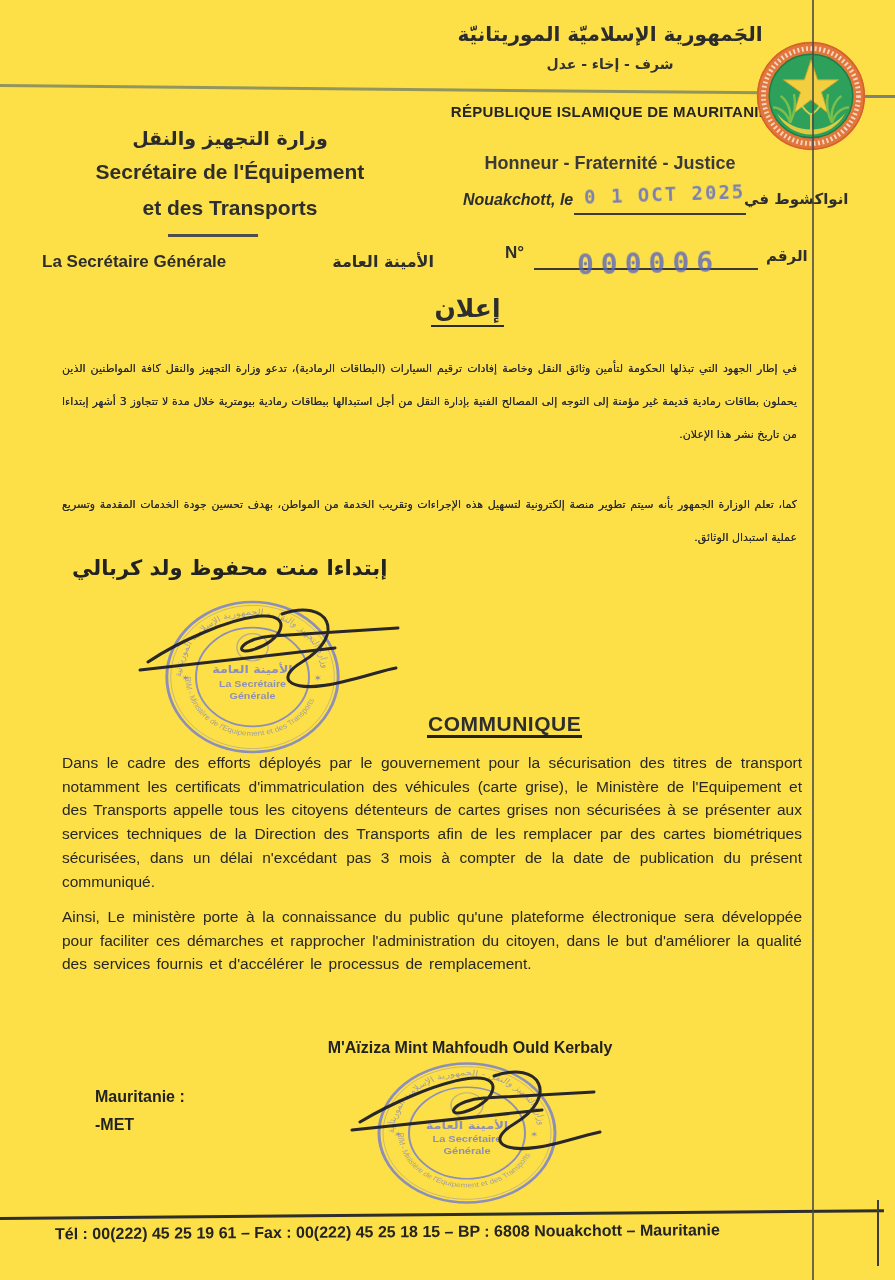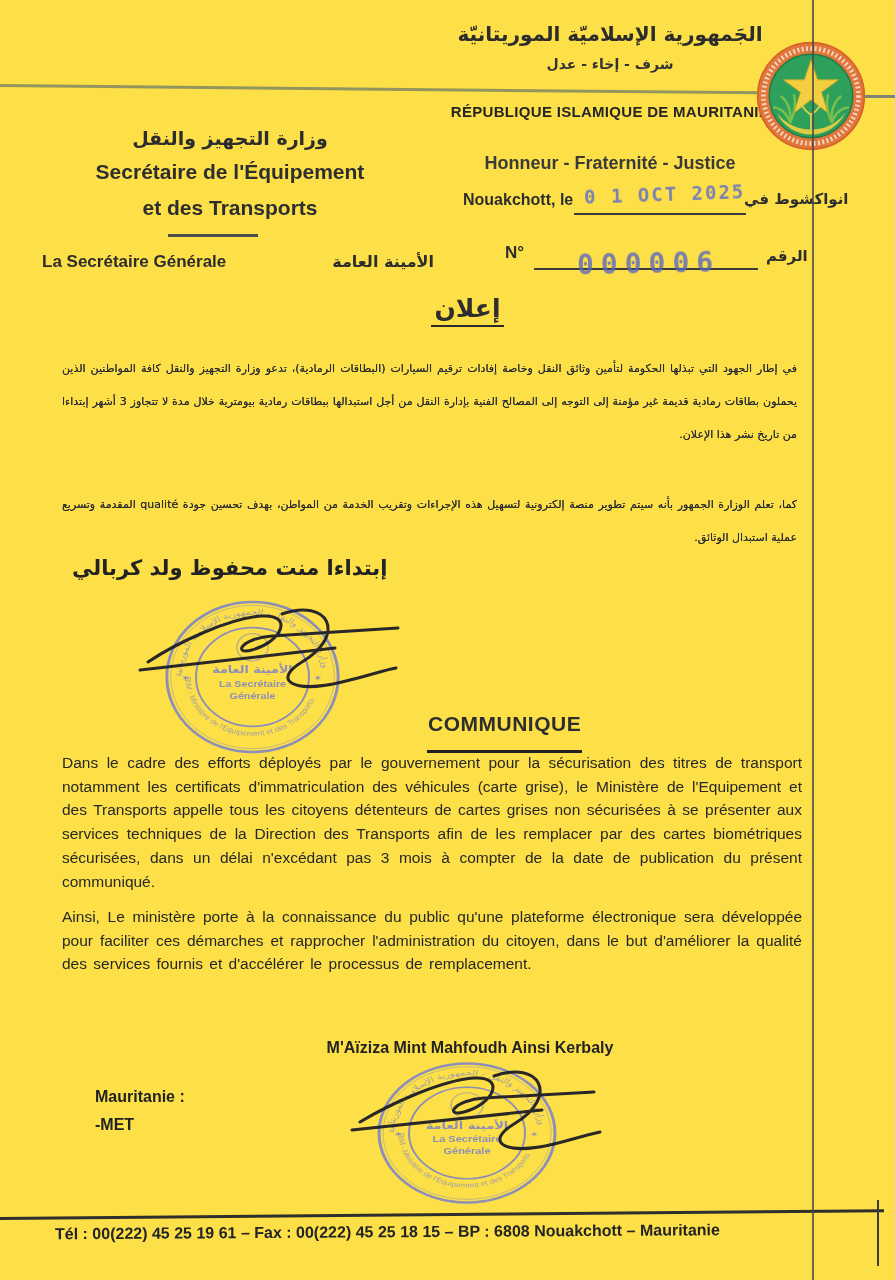--- a/index.html
+++ b/index.html
@@ -27,41 +27,41 @@
   
   .min-ar{left:18px;top:127px;width:424px;font-size:19px;font-weight:bold;color:#2c2c2c;}
   .min-fr1{left:18px;top:160px;width:424px;font-size:21px;font-weight:bold;color:#2e2e2e;}
   .min-fr2{left:18px;top:196px;width:424px;font-size:21px;font-weight:bold;color:#2e2e2e;}
   .min-underline{left:168px;top:234px;width:90px;height:2.5px;background:#4e4e4e;}
   .role-row{left:42px;top:252px;width:392px;display:flex;justify-content:space-between;align-items:baseline;}
   .role-fr{font-size:17px;font-weight:bold;color:#2d2d2d;}
   .role-ar{font-size:16px;font-weight:bold;color:#2d2d2d;}
 
   
-  .nk-label{left:463px;top:191px;font-size:16px;font-weight:bold;}
+  .nk-label{left:463px;top:191px;font-size:16px;font-weight:bold;font-style:italic;}
   .date-line{left:574px;top:213px;width:172px;height:2px;background:#3a3a3a;}
   .date-stamp{left:584px;top:183px;font-family:"DejaVu Sans Mono",monospace;font-size:19px;font-weight:bold;
       color:#6471c5;letter-spacing:2px;transform:rotate(-2deg);opacity:.85;filter:blur(.3px);z-index:3;}
   .place-ar{left:744px;top:190px;font-size:15px;font-weight:bold;}
   .num-label{left:505px;top:243px;font-size:17px;font-weight:bold;}
   .num-line{left:534px;top:268px;width:224px;height:2px;background:#3a3a3a;}
   .num-stamp{left:577px;top:247px;font-family:"DejaVu Sans Mono",monospace;font-size:28px;font-weight:bold;
       color:#5c68c0;letter-spacing:7px;transform:rotate(-1.2deg);opacity:.8;filter:blur(.3px);z-index:3;}
   .num-ar{left:766px;top:247px;font-size:15px;font-weight:bold;}
 
   
   .ann-title{left:380px;top:294px;width:175px;}
   .ann-title span{font-size:25px;font-weight:bold;border-bottom:2.5px solid #2b2b2b;padding:0 4px 2px;margin-top:40px;}
   .ar-para{left:62px;top:352px;width:735px;font-size:11px;line-height:33px;text-align:justify;color:#2b2b2b;text-shadow:0 0 .4px #444;}
   .ar-para2{top:488px;}
   .ar-sign{left:72px;top:556px;font-size:21px;font-weight:bold;color:#222;}
 
   
   .com-title{left:383px;top:712px;width:178px;}
-  .com-title span{font-size:21px;font-weight:bold;letter-spacing:.5px;border-bottom:3px solid #222;padding:0 1px 15px;margin-left:44px;}
+  .com-title span{font-size:21px;font-weight:bold;letter-spacing:.5px;border-bottom:3px solid #222;padding:0 1px 0;margin-left:44px;}
   .fr-para{left:62px;top:751px;width:740px;font-size:15.5px;line-height:23.7px;text-align:justify;color:#272727;word-spacing:2px;}
   .fr-para2{top:905px;}
   .fr-sign{left:270px;top:1039px;width:400px;font-size:16px;font-weight:bold;color:#222;text-align:center;}
   .ampl{left:95px;top:1083px;font-size:16px;font-weight:bold;line-height:28px;color:#222;}
 
   
   .stamp1{left:160px;top:596px;z-index:4;}
   .stamp2{left:372px;top:1058px;z-index:4;}
   .sig1{left:130px;top:598px;z-index:5;}
   .sig2{left:342px;top:1062px;z-index:5;}
@@ -122,21 +122,21 @@
 
   <div class="abs num-label">N°</div>
   <div class="abs num-line"></div>
   <div class="abs num-stamp">000006</div>
   <div class="abs num-ar ar">الرقم</div>
 
   <div class="abs ann-title center">
     <span class="ar">إعلان</span>
   </div>
   <div class="abs ar-para ar">في إطار الجهود التي تبذلها الحكومة لتأمين وثائق النقل وخاصة إفادات ترقيم السيارات (البطاقات الرمادية)، تدعو وزارة التجهيز والنقل كافة المواطنين الذين يحملون بطاقات رمادية قديمة غير مؤمنة إلى التوجه إلى المصالح الفنية بإدارة النقل من أجل استبدالها ببطاقات رمادية بيومترية خلال مدة لا تتجاوز 3 أشهر إبتداءا من تاريخ نشر هذا الإعلان.</div>
-  <div class="abs ar-para ar-para2 ar">كما، تعلم الوزارة الجمهور بأنه سيتم تطوير منصة إلكترونية لتسهيل هذه الإجراءات وتقريب الخدمة من المواطن، بهدف تحسين جودة qualité المقدمة وتسريع عملية استبدال الوثائق.</div>
+  <div class="abs ar-para ar-para2 ar">كما، تعلم الوزارة الجمهور بأنه سيتم تطوير منصة إلكترونية لتسهيل هذه الإجراءات وتقريب الخدمة من المواطن، بهدف تحسين جودة الخدمات المقدمة وتسريع عملية استبدال الوثائق.</div>
   <div class="abs ar-sign ar">إبتداءا منت محفوظ ولد كربالي</div>
 
   <svg class="abs stamp1 stamp-svg" width="185" height="162" viewBox="0 0 190 190" preserveAspectRatio="none">
     <g stroke="#7f84c9" fill="none">
       <circle cx="95" cy="95" r="88" stroke-width="3"></circle>
       <circle cx="95" cy="95" r="84" stroke-width="1" opacity=".55"></circle>
       <circle cx="95" cy="95" r="58" stroke-width="2"></circle>
       <circle cx="95" cy="60" r="16" stroke-width="1.5" opacity=".6"></circle>
     </g>
     <defs>
@@ -162,21 +162,21 @@
       <path d="M 10 72 L 205 50"></path>
       <path d="M 152 16 C 198 0, 218 36, 172 64 C 142 82, 162 96, 212 84 C 238 78, 254 72, 266 70"></path>
     </g>
   </svg>
 
   <div class="abs com-title center">
     <span>COMMUNIQUE</span>
   </div>
   <div class="abs fr-para">Dans le cadre des efforts déployés par le gouvernement pour la sécurisation des titres de transport notamment les certificats d'immatriculation des véhicules (carte grise), le Ministère de l'Equipement et des Transports appelle tous les citoyens détenteurs de cartes grises non sécurisées à se présenter aux services techniques de la Direction des Transports afin de les remplacer par des cartes biométriques sécurisées, dans un délai n'excédant pas 3 mois à compter de la date de publication du présent communiqué.</div>
   <div class="abs fr-para fr-para2">Ainsi, Le ministère porte à la connaissance du public qu'une plateforme électronique sera développée pour faciliter ces démarches et rapprocher l'administration du citoyen, dans le but d'améliorer la qualité des services fournis et d'accélérer le processus de remplacement.</div>
-  <div class="abs fr-sign">M'Aïziza Mint Mahfoudh Ainsi Kerbaly</div>
+  <div class="abs fr-sign">M'Aïziza Mint Mahfoudh Ould Kerbaly</div>
   <div class="abs ampl">
     <div>Mauritanie :</div>
     <div>-MET</div>
   </div>
 
   <svg class="abs stamp2 stamp-svg" width="190" height="150" viewBox="0 0 190 190" preserveAspectRatio="none">
     <g stroke="#7f84c9" fill="none">
       <circle cx="95" cy="95" r="88" stroke-width="3"></circle>
       <circle cx="95" cy="95" r="84" stroke-width="1" opacity=".55"></circle>
       <circle cx="95" cy="95" r="58" stroke-width="2"></circle>

